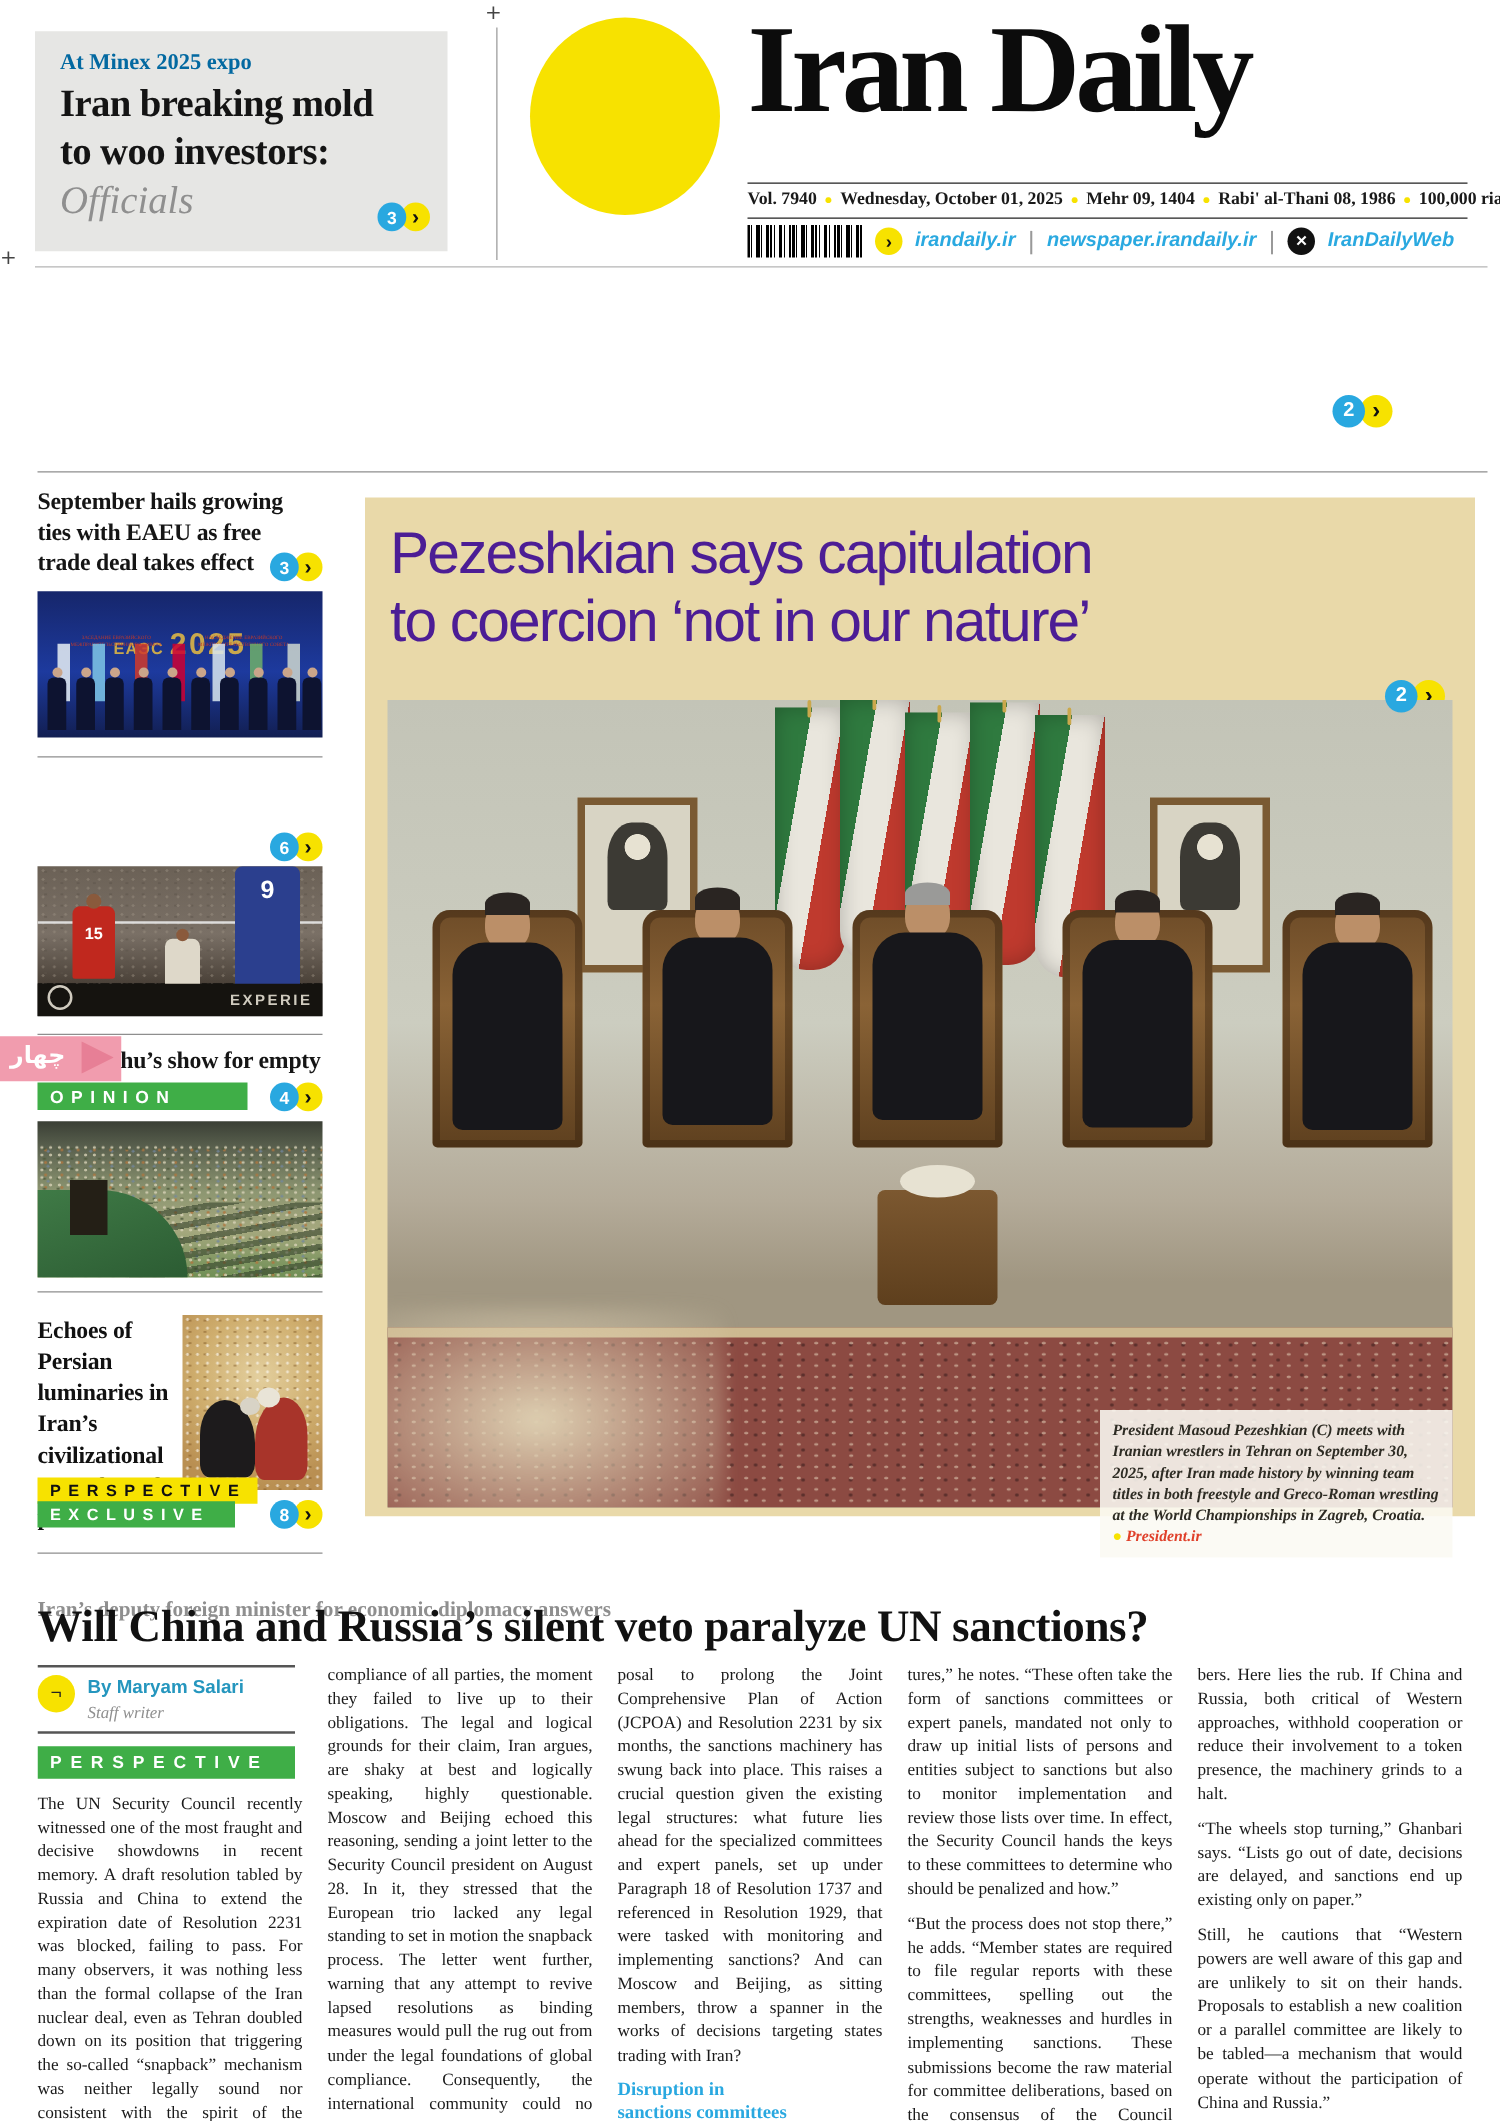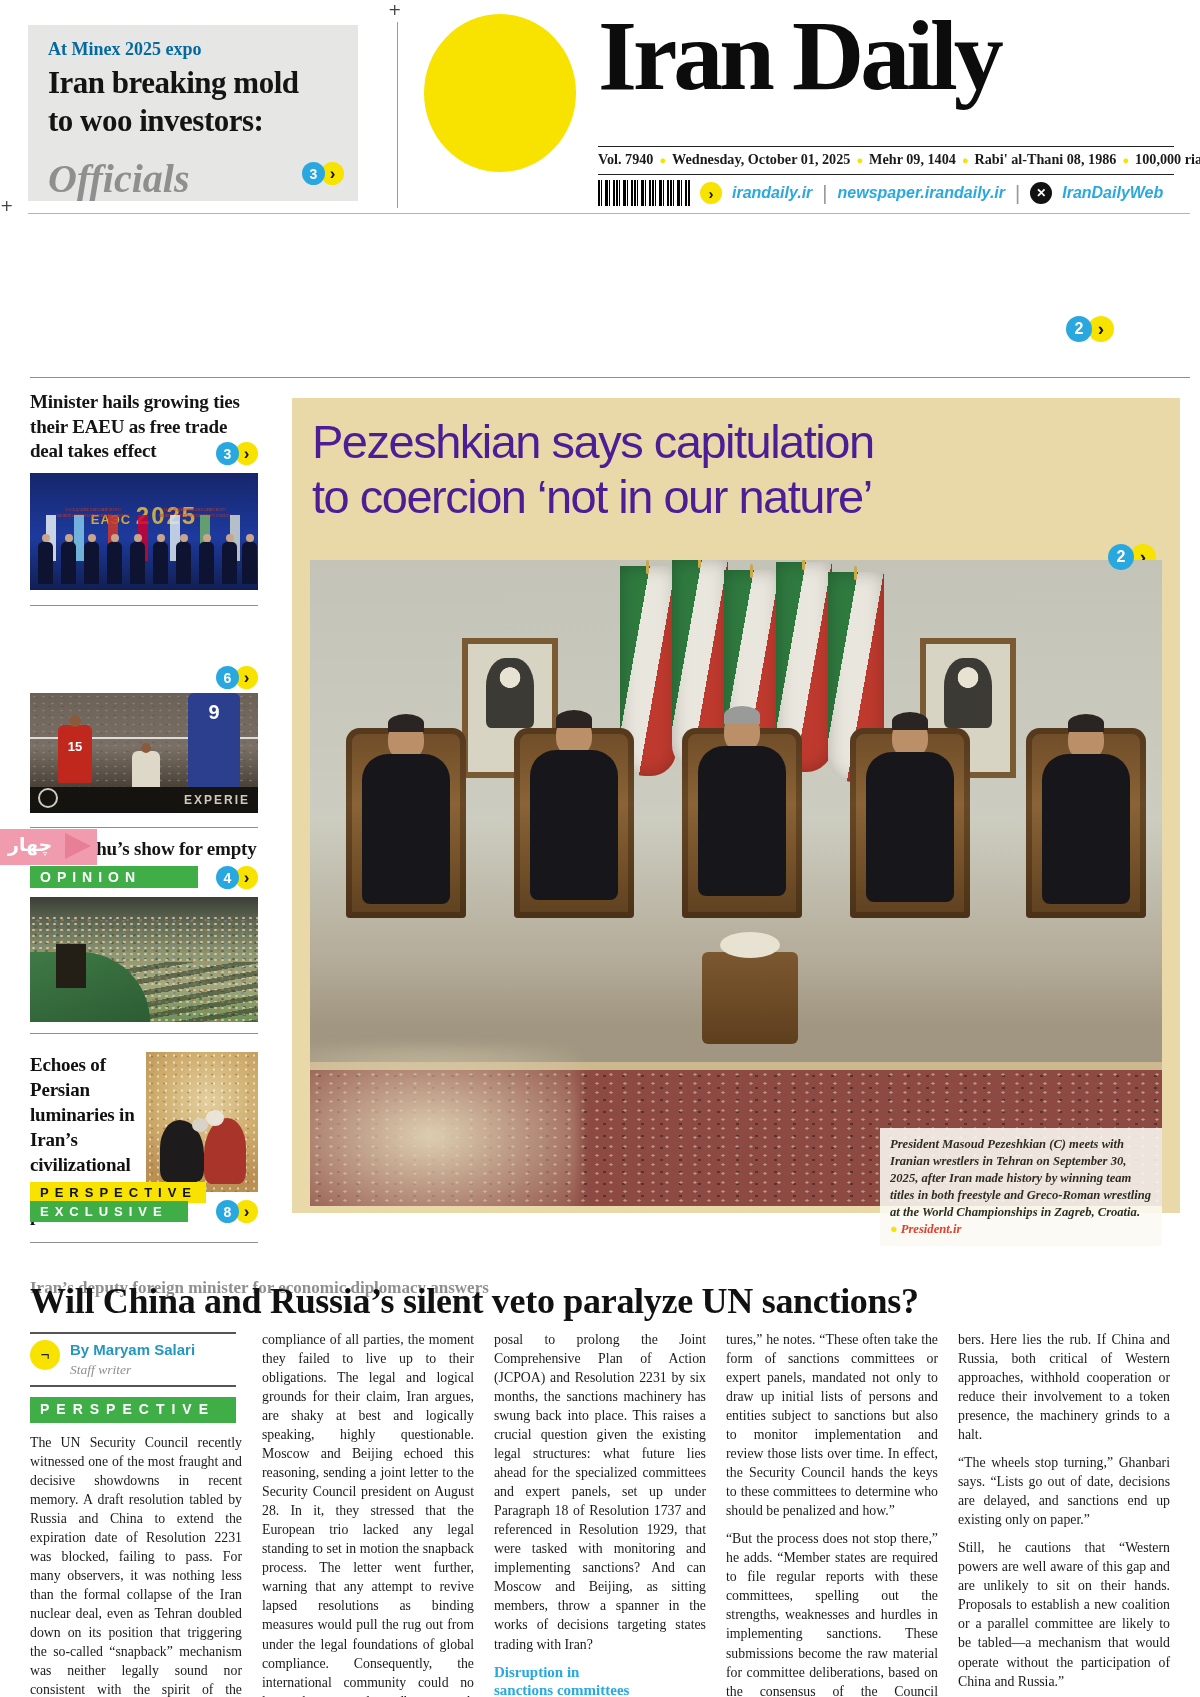--- a/index.html
+++ b/index.html
@@ -5,21 +5,21 @@
   html,body{margin:0;padding:0;background:#fff;}
   .page{position:relative;width:1200px;height:1697px;background:#fff;overflow:hidden;
         font-family:"Liberation Serif","DejaVu Serif",serif;color:#111;}
 
   .reg{position:absolute;font:16px "DejaVu Sans",sans-serif;color:#444;}
 
   
   .promo{position:absolute;left:28px;top:25px;width:330px;height:176px;background:#e6e6e4;padding:14px 20px;box-sizing:border-box;}
   .promo-kicker{font-size:18px;font-weight:bold;color:#0369a1;margin-bottom:4px;}
   .promo-h{font-size:31px;font-weight:bold;color:#141414;line-height:1.22;letter-spacing:-.5px;}
-  .promo-suffix{font-size:40px;font-weight:bold;font-style:italic;color:#8f8f8f;margin-top:15px;}
+  .promo-suffix{font-size:31px;font-weight:normal;font-style:italic;color:#8f8f8f;margin-top:2px;}
   .promo .badge-pair{position:absolute;right:14px;bottom:16px;}
 
   
   .badge-pair{display:inline-flex;align-items:center;vertical-align:middle;}
   .b-num,.b-arrow{width:23px;height:23px;border-radius:50%;display:flex;align-items:center;justify-content:center;
      font-family:"Liberation Sans",sans-serif;font-weight:bold;font-size:14px;}
   .b-num{background:#29a8e0;color:#fff;z-index:1;}
   .b-arrow{background:#f7e200;color:#111;margin-left:-4px;font-size:17px;}
   .badge-lg .b-num,.badge-lg .b-arrow{width:26px;height:26px;font-size:16px;}
   .badge-lg .b-arrow{font-size:19px;}
@@ -199,21 +199,21 @@
 
   <span class="badge-pair badge-lg lead-badge">
     <span class="b-num">2</span>
     <span class="b-arrow">›</span>
   </span>
 
   <div class="rule" style="left:30px;top:377px;width:1160px;background:#8e8e8e;"></div>
 
   <div class="sidebar">
 
-    <div class="sb-h" style="top:24px;width:212px;">Minister hails growing ties their EAEU as free trade deal takes effect</div>
+    <div class="sb-h" style="top:24px;width:212px;">September hails growing ties with EAEU as free trade deal takes effect</div>
     <span class="badge-pair sb-badge" style="top:76px;">
       <span class="b-num">3</span>
       <span class="b-arrow">›</span>
     </span>
     <div class="sb-img img-eaeu" style="top:107px;height:117px;">
       <div class="eaeu-banner"><span>ЕАЭС</span> <span class="eaeu-year">2025</span></div>
       <div class="eaeu-sub" style="left:18px;">ЗАСЕДАНИЕ ЕВРАЗИЙСКОГО МЕЖПРАВИТЕЛЬСТВЕННОГО СОВЕТА</div>
       <div class="eaeu-sub" style="right:18px;">НАСЛЕДЖЕНИЕ ЕВРАЗИЙСКОГО МЕЖПРАВИТЕЛЬСТВЕННОГО СОВЕТА</div>
       <div class="eaeu-flag" style="left:16px;background:#e8f0f5;"></div>
       <div class="eaeu-flag" style="left:44px;background:#7fc8e8;"></div>

